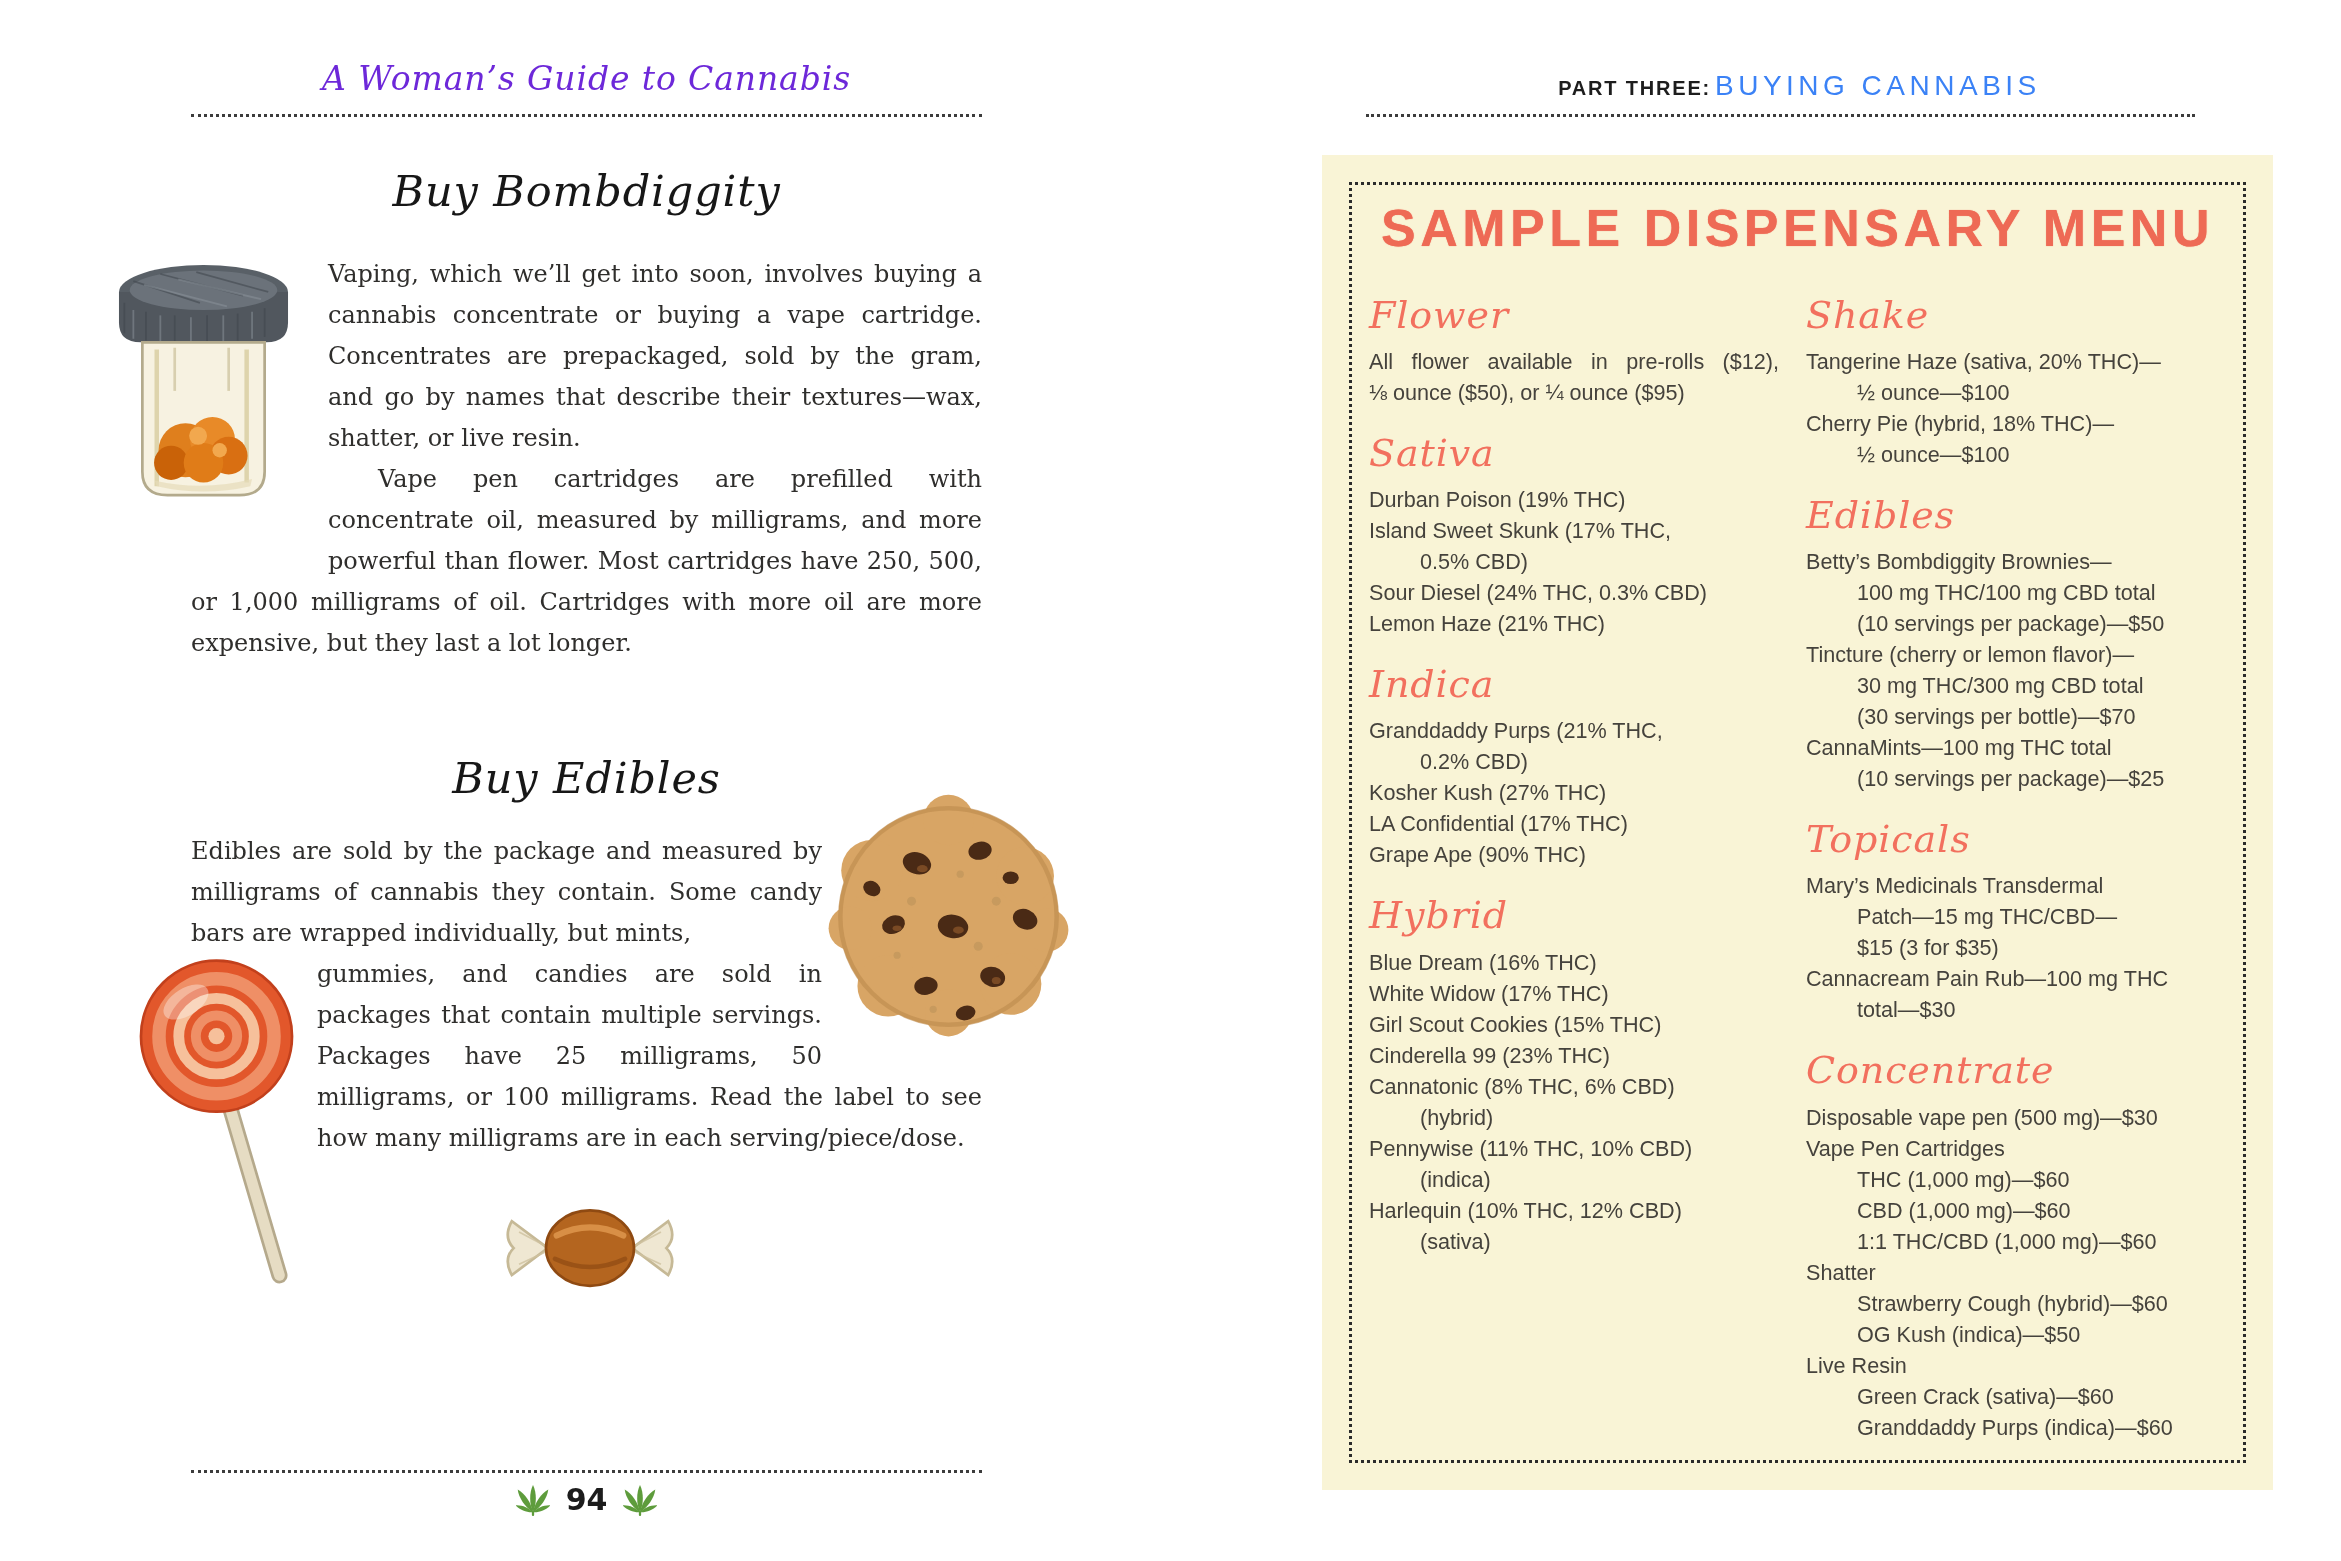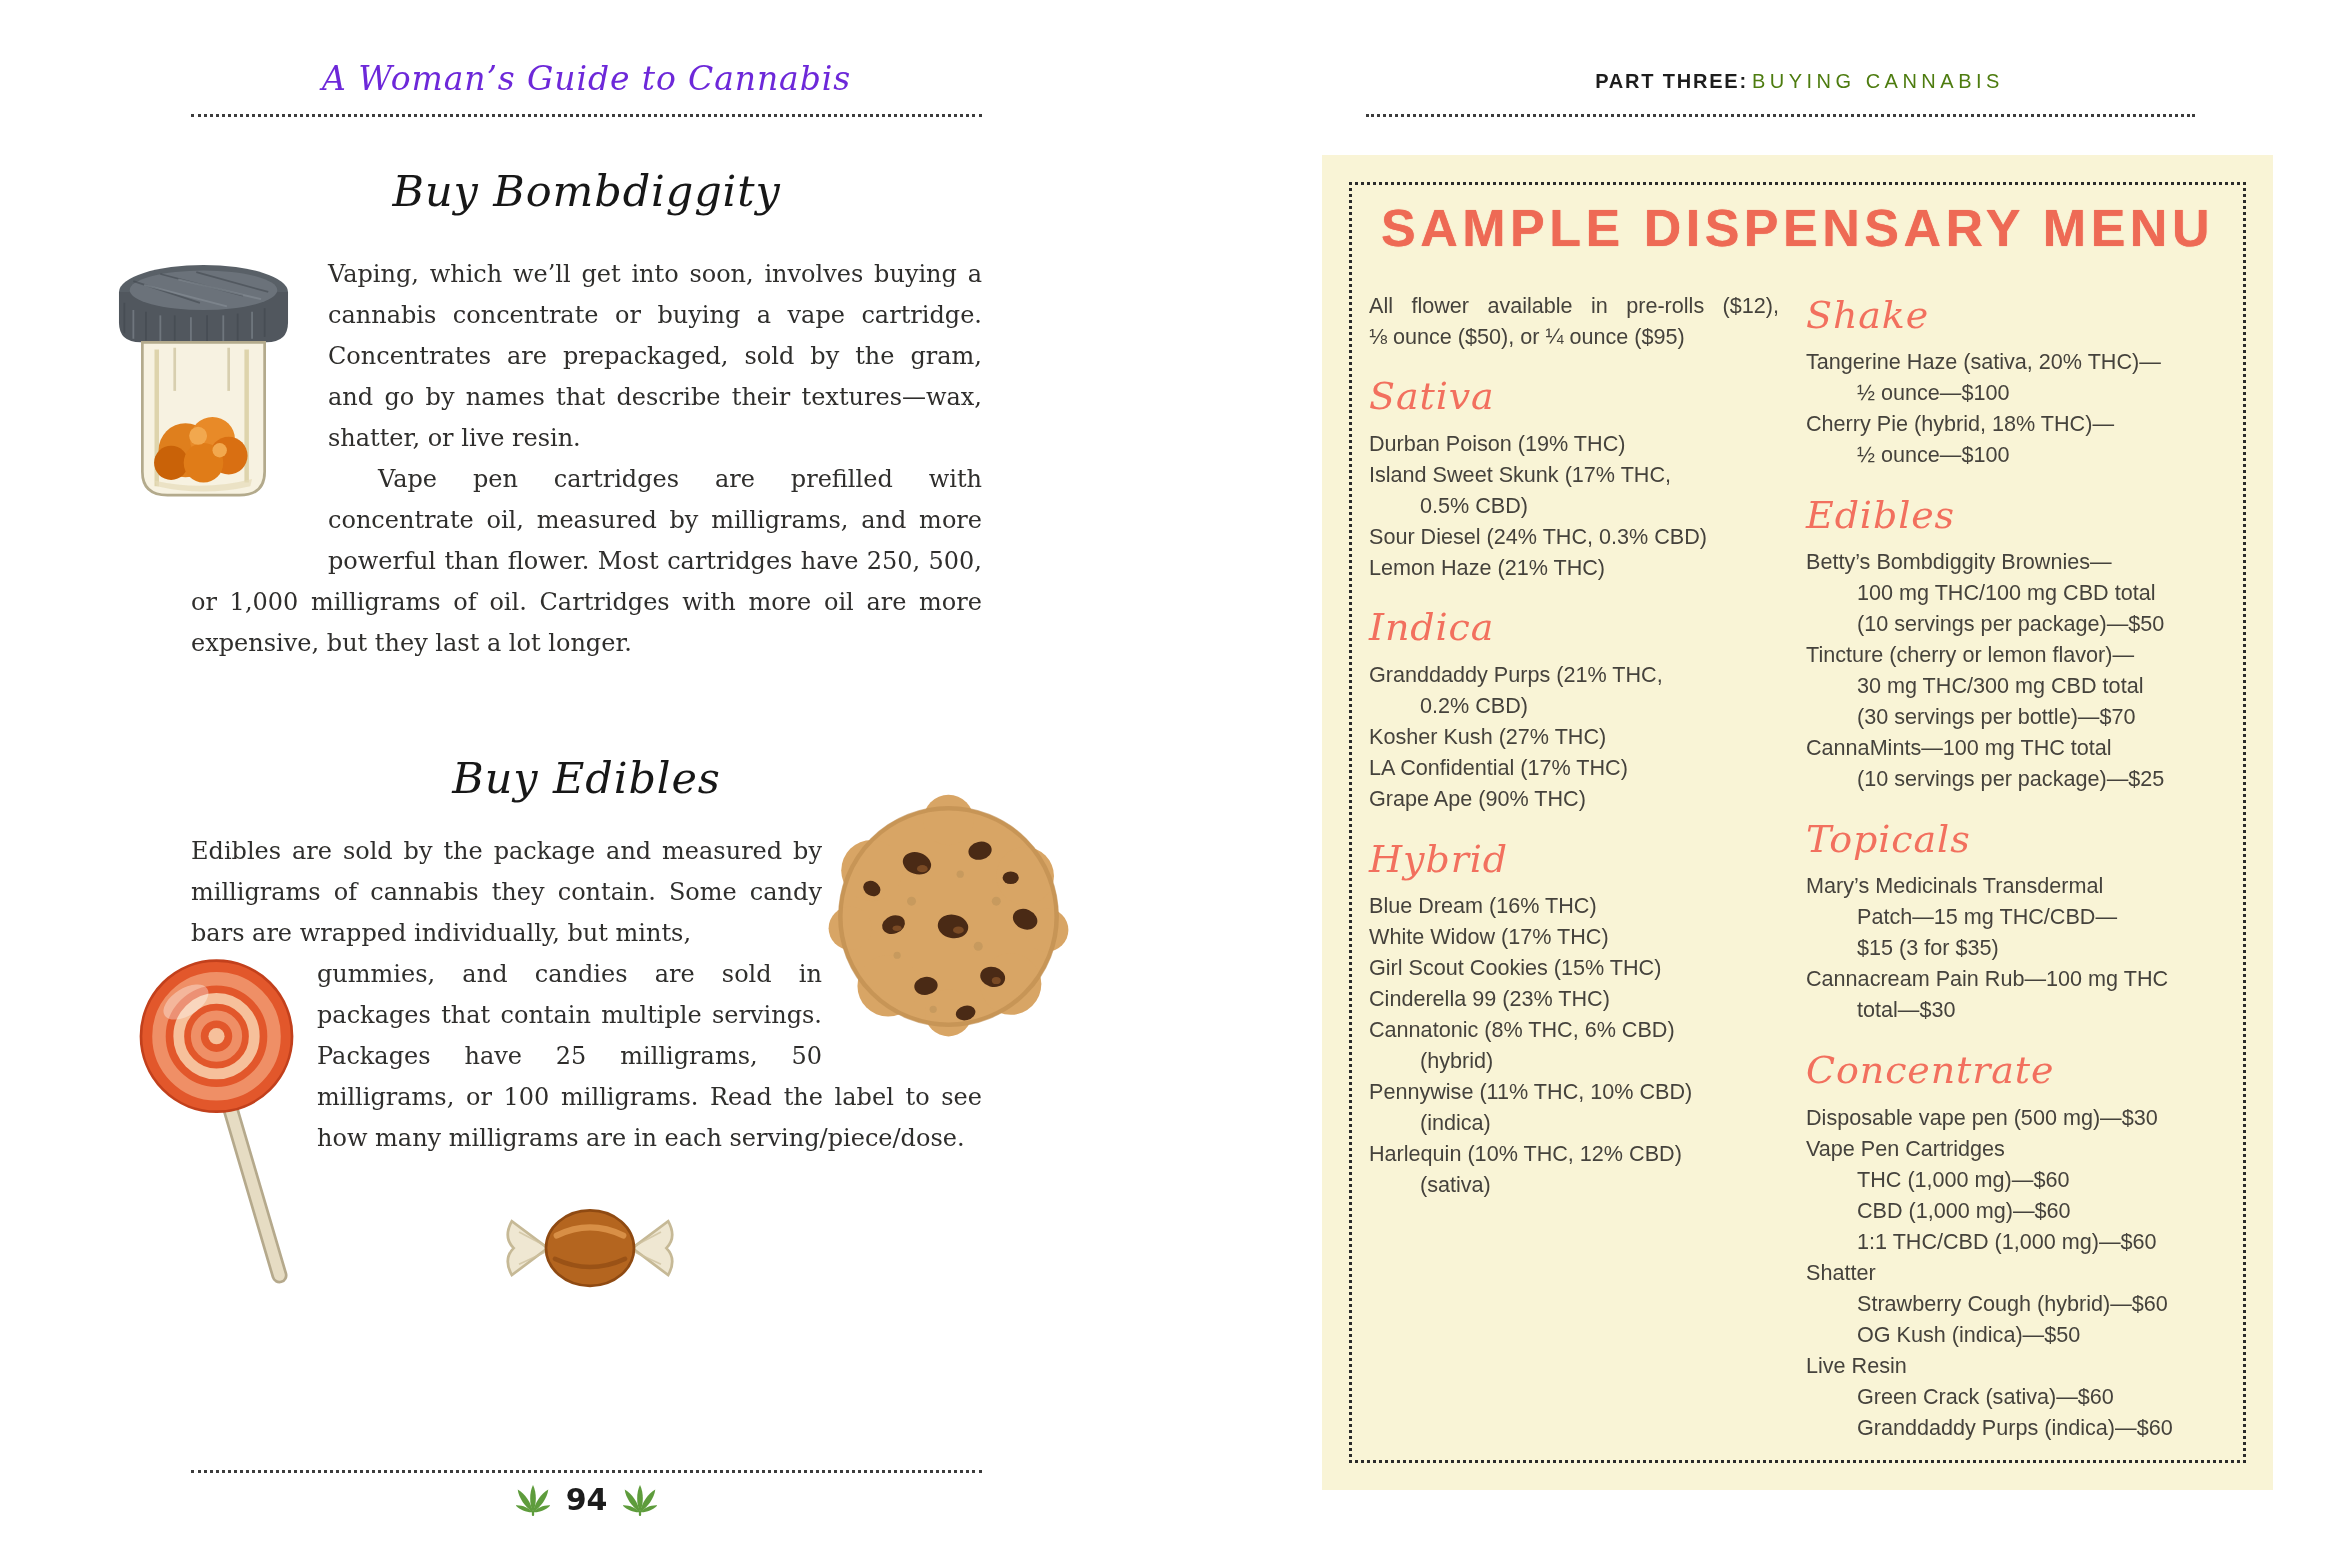--- a/index.html
+++ b/index.html
@@ -33,21 +33,21 @@
   .ill-candy{left:501px;top:1196px;width:178px;height:106px;}
 
   .lp-rule2{left:191px;width:791px;top:1470px;}
   .lp-footer{left:191px;width:791px;top:1483px;display:flex;align-items:center;justify-content:center;gap:16px;}
   .pagenum{font:bold 30px/1 "DejaVu Sans",sans-serif;color:#1c1c1c;}
   .leaf{width:34px;height:34px;}
 
   
   .rp-header{left:1324px;width:951px;top:70px;text-align:center;font-family:"Liberation Sans",sans-serif;}
   .rp-part-label{font-weight:bold;font-size:20px;letter-spacing:1.8px;color:#1d1d1d;}
-  .rp-part-title{font-weight:normal;font-size:20px;letter-spacing:4.5px;color:#4d7c0f;}
+  .rp-part-title{font-weight:normal;font-size:28px;letter-spacing:4.5px;color:#3b82f6;}
   .rp-rule{left:1366px;width:829px;top:114px;}
 
   
   .menu-box{left:1322px;top:155px;width:951px;height:1335px;background:#f9f4d6;}
   .menu-border{position:absolute;left:27px;top:27px;right:27px;bottom:27px;border:3.6px dotted #2b2b2b;}
   .menu-title{position:absolute;left:0;top:47px;width:100%;text-align:center;
     font:bold 52px/1 "Liberation Sans",sans-serif;letter-spacing:4.5px;color:#ee6a55;
     text-shadow:0 0 0.9px #ee6a55;}
   .menu-cols{position:absolute;left:47px;top:135px;width:854px;display:flex;gap:27px;}
   .mcol{display:block;}
@@ -226,20 +226,21 @@
 <div class="abs dotrule rp-rule"></div>
 
 <div class="abs menu-box">
   <div class="menu-border"></div>
   <div class="menu-title">SAMPLE DISPENSARY MENU</div>
 
   <div class="menu-cols">
 
     <div class="mcol mcol1">
       <section>
+        <div class="mhead">Flower</div>
         <div class="mline just">All flower available in pre-rolls ($12),</div>
         <div class="mline">⅛ ounce ($50), or ¼ ounce ($95)</div>
       </section>
       <section>
         <div class="mhead">Sativa</div>
         <div class="mline">Durban Poison (19% THC)</div>
         <div class="mline">Island Sweet Skunk (17% THC,</div>
         <div class="mline i1">0.5% CBD)</div>
         <div class="mline">Sour Diesel (24% THC, 0.3% CBD)</div>
         <div class="mline">Lemon Haze (21% THC)</div>

